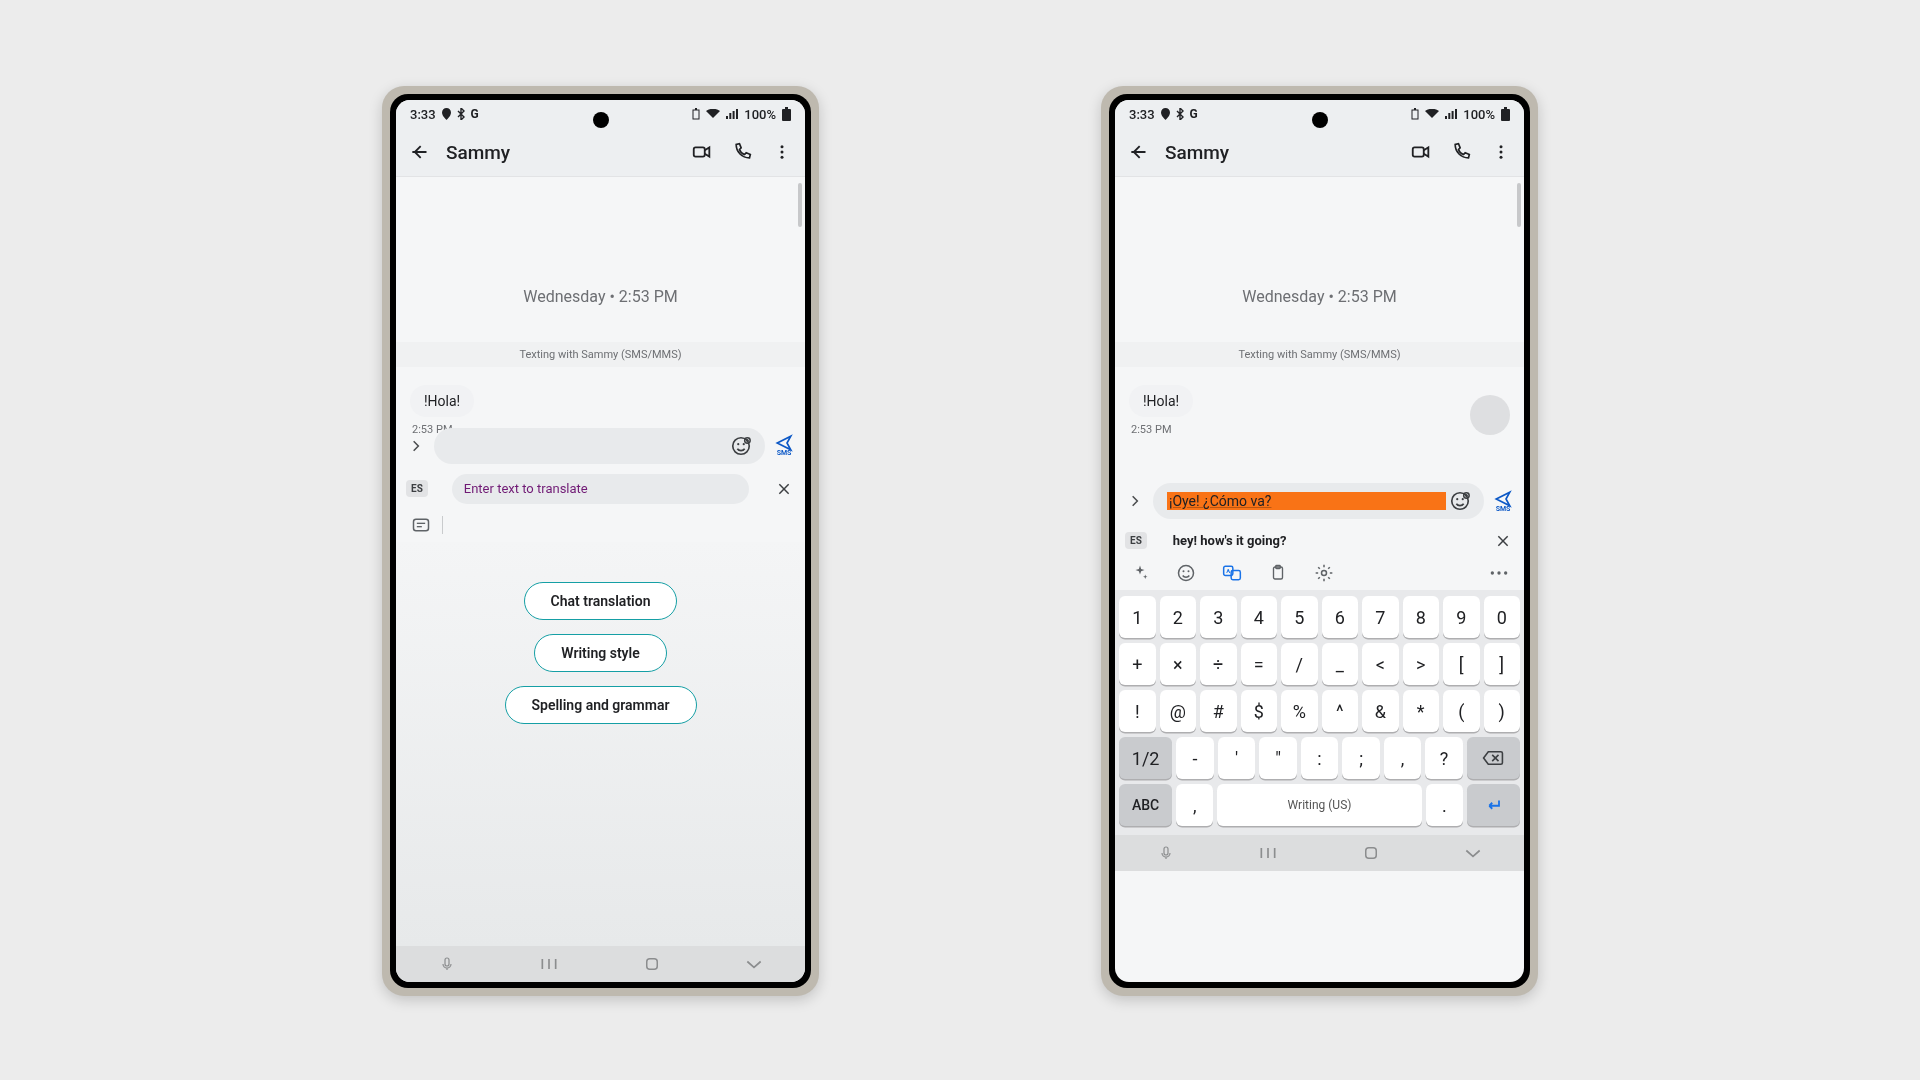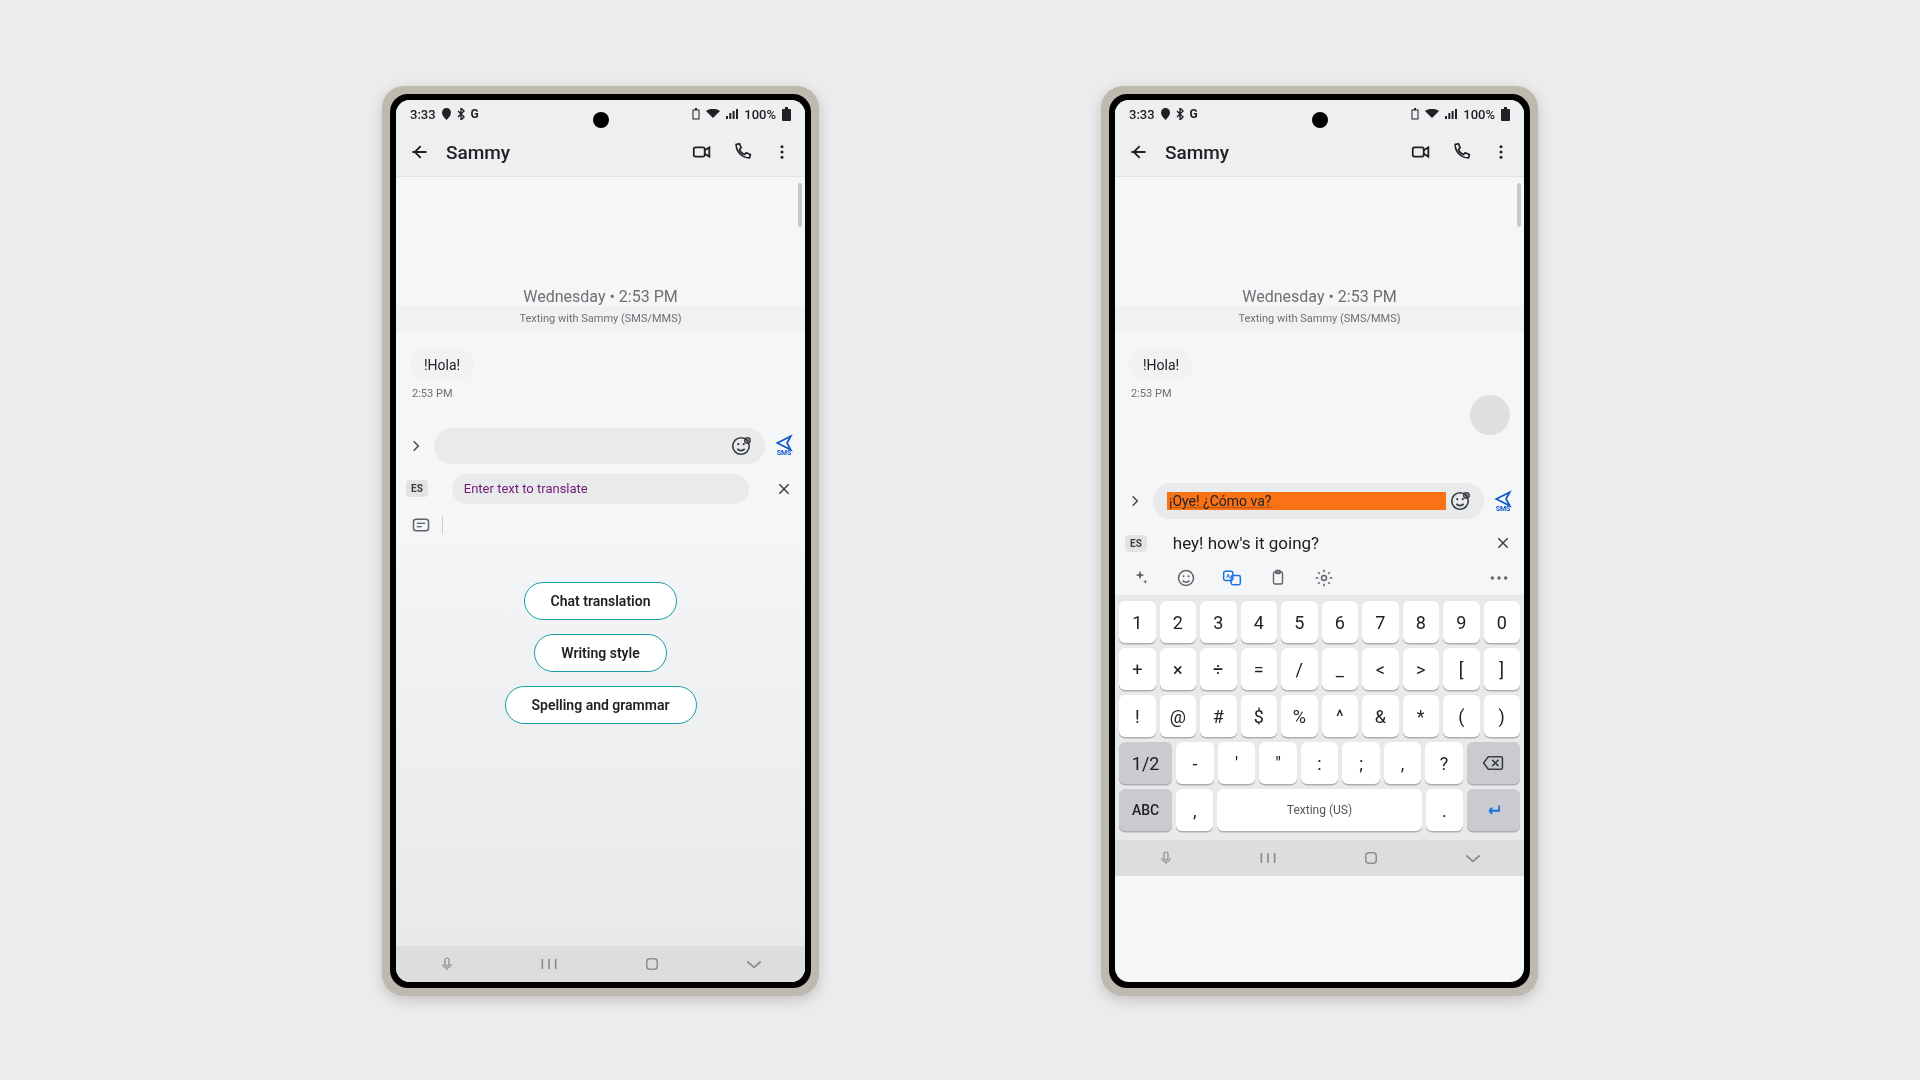--- a/index.html
+++ b/index.html
@@ -33,39 +33,39 @@
   .status .l, .status .r {display:flex;align-items:center;gap:6px;}
   .mini-icon {display:inline-flex;align-items:center;justify-content:center;}
   
   .app-header {height:48px;background:var(--header-bg);display:flex;align-items:center;padding:0 10px;gap:14px;border-bottom:1px solid var(--divider);}
   .contact-name {flex:1;font-size:19px;font-weight:500;}
   .hicon {width:26px;height:26px;display:flex;align-items:center;justify-content:center;cursor:pointer;}
   
   .conv {flex:1;position:relative;background:var(--screen-bg);}
   .scrollbar {position:absolute;right:3px;top:6px;width:4px;height:44px;background:#c7c8ca;border-radius:2px;}
   .day-stamp {text-align:center;font-size:16px;color:var(--text-secondary);margin-top:110px;}
-  .texting-with {text-align:center;font-size:11px;color:var(--text-secondary);background:rgba(0,0,0,.02);padding:6px 16px;}
+  .texting-with {margin-top:36px;text-align:center;font-size:11px;color:var(--text-secondary);background:rgba(0,0,0,.02);padding:6px 16px;}
   .msg-wrap {margin:18px 14px 0 14px;}
   .bubble {display:inline-block;background:var(--bubble-bg);border-radius:18px;padding:8px 14px;font-size:14px;}
   .msg-time {font-size:11px;color:var(--text-secondary);margin:6px 2px 0 2px;}
   .avatar-ghost {position:absolute;right:14px;top:218px;width:40px;height:40px;border-radius:50%;background:#dedfe1;}
   
   .compose {display:flex;align-items:center;gap:8px;padding:6px 10px;}
   .expand-chevron {width:20px;height:20px;display:flex;align-items:center;justify-content:center;}
   .compose-pill {flex:1;height:36px;background:var(--pill-bg);border-radius:20px;display:flex;align-items:center;padding:0 10px 0 14px;font-size:14px;}
   .compose-pill .txt {flex:1;white-space:nowrap;overflow:hidden;}
   .compose-pill .underlined {text-decoration:underline;text-decoration-color:rgba(0,0,0,.25);background:#f97316;padding:1px 2px;}
   .emoji-btn,.send-btn {width:28px;height:28px;display:flex;flex-direction:column;align-items:center;justify-content:center;}
   .send-stack {display:flex;flex-direction:column;align-items:center;line-height:1;}
   .send-stack small {font-size:7px;font-weight:700;color:var(--send-blue);margin-top:-2px;}
   
   .translate-row {display:flex;align-items:center;gap:24px;padding:4px 10px;}
   .lang-badge {font-size:10px;font-weight:700;background:#e2e3e5;border-radius:4px;padding:3px 5px;color:#3c3f42;}
   .translate-pill {flex:1;height:30px;background:var(--pill-bg);border-radius:16px;display:flex;align-items:center;padding:0 12px;font-size:13px;color:#701a75;}
-  .translate-text {flex:1;font-size:17px;color:var(--text-primary);padding:4px 2px;}
+  .translate-text {flex:1;font-size:13px;color:var(--text-primary);padding:4px 2px;font-weight:bold;}
   .close-x {width:22px;height:22px;display:flex;align-items:center;justify-content:center;}
   
   .kbd-toolbar {display:flex;align-items:center;gap:24px;padding:6px 14px;}
   .kbd-toolbar.left-only {gap:10px;}
   .kbd-toolbar .ticon {width:22px;height:22px;display:flex;align-items:center;justify-content:center;}
   .kbd-toolbar .spacer {flex:1;}
   
   .suggestions {flex:1;display:flex;flex-direction:column;align-items:center;justify-content:flex-start;gap:14px;padding-top:40px;background:linear-gradient(#f4f5f6,#e7e9ea);}
   .sugg {border:1.5px solid var(--teal);color:var(--text-primary);font-size:14px;font-weight:600;padding:10px 26px;border-radius:22px;background:#fff;cursor:pointer;}
   
@@ -475,21 +475,21 @@
             <div class="key dark" style="flex:1.3">
                 <svg width="22" height="16" viewBox="0 0 28 20">
                   <path fill="none" stroke="#3c3f42" stroke-width="2" d="M8 2h16a2 2 0 012 2v12a2 2 0 01-2 2H8l-6-8z"></path>
                   <path stroke="#3c3f42" stroke-width="2" d="M13 6l8 8M21 6l-8 8"></path>
                 </svg>
               </div>
           </div>
           <div class="krow">
             <div class="key dark" style="flex:1.3;font-size:14px;font-weight:500">ABC</div>
             <div class="key" style="flex:.9">,</div>
-            <div class="key space">Texting (US)</div>
+            <div class="key space">Writing (US)</div>
             <div class="key" style="flex:.9">.</div>
             <div class="key dark" style="flex:1.3">
                 <svg width="22" height="18" viewBox="0 0 24 24">
                   <path fill="none" stroke="#1a73e8" stroke-width="2.4" d="M20 6v7H7m0 0l4-4m-4 4l4 4"></path>
                 </svg>
               </div>
           </div>
         </div>
 
         <div class="android-nav">

